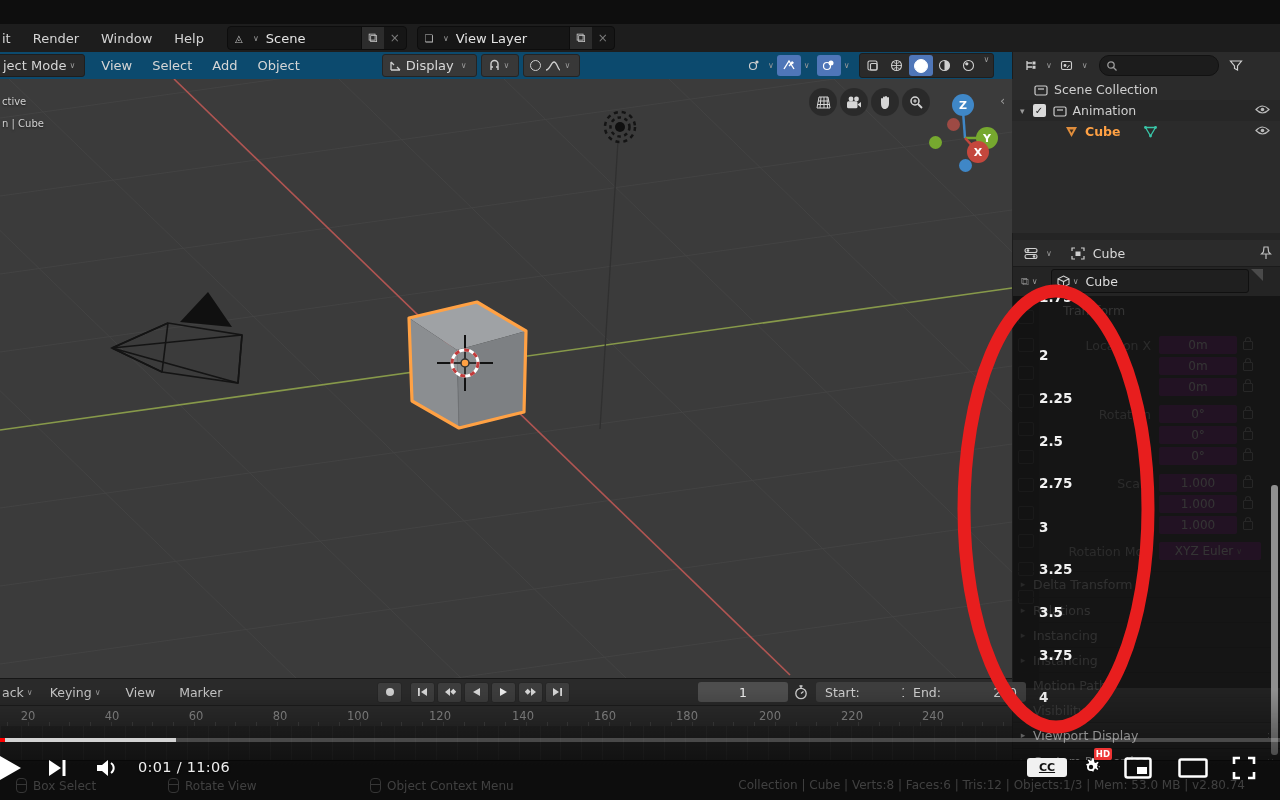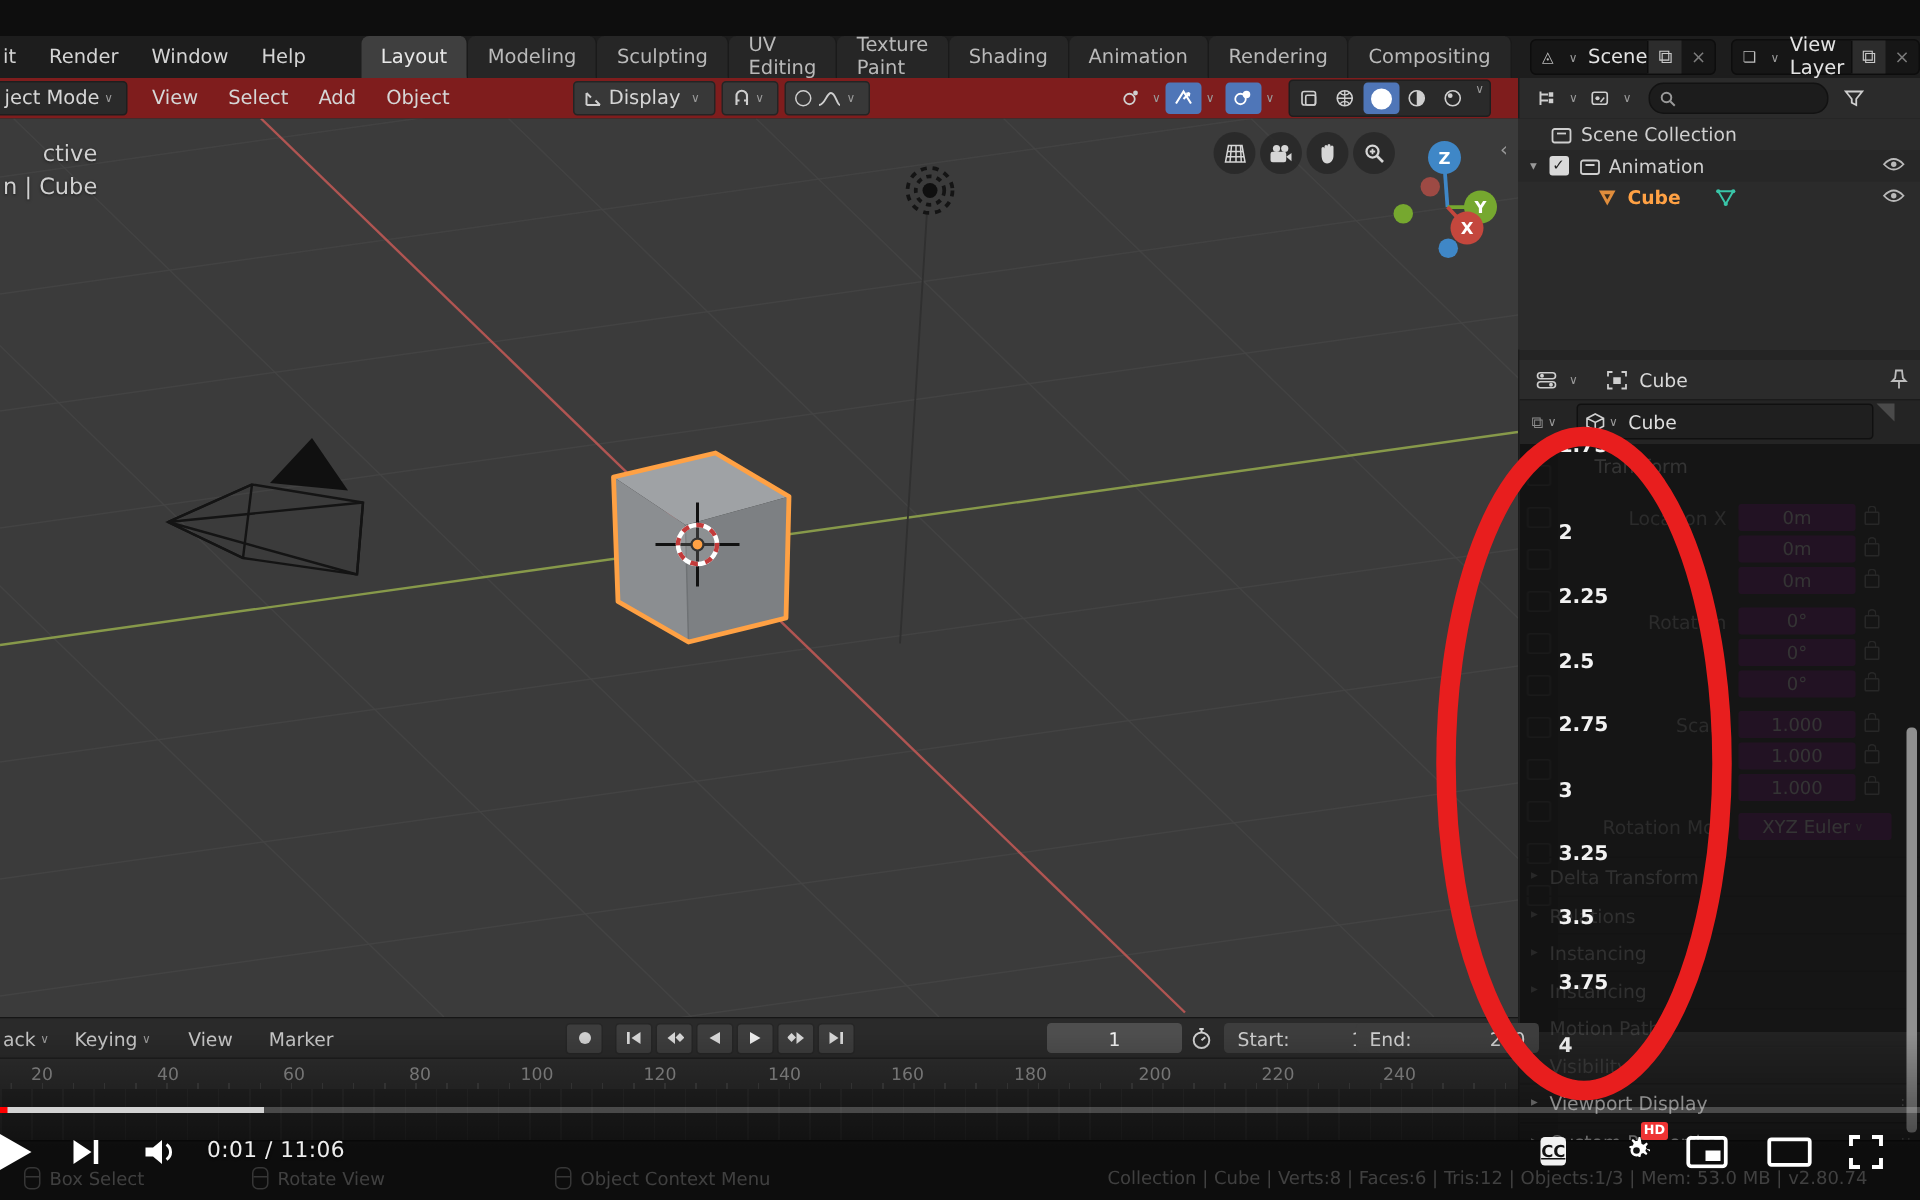--- a/index.html
+++ b/index.html
@@ -15,42 +15,42 @@
   .tabs{display:flex;align-items:flex-end;height:100%;margin-left:26px;}
   .tab{padding:4px 13px;font-size:13px;color:#b9b9b9;background:#262626;border-right:1px solid #1a1a1a;
     border-radius:5px 5px 0 0;height:20px;display:flex;align-items:center;}
   .tab.active{background:#3f3f3f;color:#e8e8e8;}
   .idfield{display:flex;align-items:center;background:#161616;border:1px solid #0d0d0d;border-radius:4px;height:22px;color:#e3e3e3;font-size:13px;}
   .idfield .icon-mini{width:22px;text-align:center;color:#bdbdbd;font-size:10px;}
   .chev{color:#9a9a9a;font-size:8px;padding:0 3px;}
   .idbtn{width:22px;height:22px;background:#2c2c2c;border-left:1px solid #0d0d0d;display:flex;align-items:center;justify-content:center;color:#c9c9c9;}
   .idx{color:#7c7c7c;padding:0 6px;font-size:12px;}
   
-  .toolbar{left:0;top:52px;width:1012px;height:27px;background:#7f1d1d;border-bottom:1px solid #1c1c1c;
+  .toolbar{left:0;top:52px;width:1012px;height:27px;background:#0c4a6e;border-bottom:1px solid #1c1c1c;
     display:flex;align-items:center;color:#d6d6d6;font-size:13px;}
   .tb-item{padding:0 10px;}
   .mode-dd{background:#2a2a2a;border:1px solid #1e1e1e;border-radius:3px;height:21px;display:flex;align-items:center;padding:0 6px;margin-left:-4px;}
   .pill{display:flex;align-items:center;background:#383838;border:1px solid #242424;border-radius:3px;height:21px;padding:0 6px;margin:0 2px;}
   .sph{width:12px;height:12px;border-radius:50%;border:1.5px solid #cfcfcf;display:inline-block;}
   .sph.solid{background:#fff;border-color:#fff;}
   .iconbtn{width:24px;height:21px;display:flex;align-items:center;justify-content:center;border-radius:3px;}
   .iconbtn.blue{background:#4f76b8;}
   
   .outliner-head{left:1012px;top:52px;width:268px;height:27px;background:#2b2b2b;border-bottom:1px solid #1c1c1c;border-left:1px solid #1c1c1c;display:flex;align-items:center;}
   .search{display:flex;align-items:center;background:#1c1c1c;border:1px solid #121212;border-radius:10px;height:19px;width:118px;margin-left:8px;}
   .outliner{left:1012px;top:79px;width:268px;height:154px;background:#2b2b2b;color:#cfcfcf;font-size:12.5px;}
   .orow{position:relative;height:21px;display:flex;align-items:center;}
   .orow:nth-child(even){background:#272727;}
   .orow .name{margin-left:6px;}
   .orow .eye{position:absolute;right:10px;top:4px;}
   .sel-orange{color:#ffa144;font-weight:bold;}
   .databox{margin-left:14px;background:#4a4a4a;border-radius:4px;padding:0 3px;height:16px;display:flex;align-items:center;}
   
   .viewport{left:0;top:79px;width:1012px;height:599px;background:#3b3b3b;overflow:hidden;}
-  .vp-text{color:#d0d0d0;font-size:15px;line-height:22px;text-shadow:0 1px 2px rgba(0,0,0,.5);text-align:right;}
+  .vp-text{color:#d0d0d0;font-size:10px;line-height:22px;text-shadow:0 1px 2px rgba(0,0,0,.5);}
   .navbtn{width:28px;height:28px;border-radius:50%;background:rgba(40,40,40,.85);display:flex;align-items:center;justify-content:center;}
   .gz-ball{position:absolute;width:22px;height:22px;border-radius:50%;color:#fff;font-size:11px;font-weight:bold;display:flex;align-items:center;justify-content:center;}
   .gz-dot{position:absolute;width:13px;height:13px;border-radius:50%;}
   
   .props{left:1012px;top:233px;width:268px;height:567px;background:#242424;border-left:1px solid #1c1c1c;color:#b9b9b9;font-size:12.5px;}
   .props-head{position:absolute;left:0;top:7px;width:268px;height:26px;background:#2b2b2b;display:flex;align-items:center;border-bottom:1px solid #1b1b1b;}
   .namerow{position:absolute;left:0;top:33px;width:268px;height:30px;display:flex;align-items:center;}
   .namefield{display:flex;align-items:center;background:#1f1f1f;border:1px solid #101010;border-radius:3px;height:22px;width:196px;color:#dedede;}
   .fold{position:absolute;right:18px;top:36px;width:0;height:0;border-left:12px solid transparent;border-top:12px solid #4a4a4a;}
   .dim{opacity:.38;}
@@ -83,47 +83,36 @@
   .hint{position:absolute;top:17px;display:flex;align-items:center;gap:6px;}
   .mouseicon{width:9px;height:13px;border:1px solid #777;border-radius:4px;position:relative;}
   .mouseicon:before{content:"";position:absolute;left:0;right:0;top:5px;border-top:1px solid #777;}
   
   .yt-grad{left:0;top:690px;width:1280px;height:110px;background:linear-gradient(to bottom,rgba(0,0,0,0) 0%,rgba(0,0,0,.55) 70%);pointer-events:none;}
   .yt-progress{left:0;top:738px;width:1280px;height:4px;background:rgba(255,255,255,.22);}
   .yt-buffer{left:0;top:738px;width:176px;height:4px;background:rgba(235,235,235,.85);}
   .yt-played{left:0;top:738px;width:5px;height:4px;background:#f00;}
   .yt-ctrl{color:#fff;}
   .yt-time{color:#eee;font-size:14.5px;letter-spacing:.3px;text-shadow:0 1px 2px rgba(0,0,0,.6);}
-  .ccbtn{width:17px;height:19px;background:#f1f1f1;border-radius:3px;color:#111;font-weight:bold;font-size:11px;display:flex;align-items:center;justify-content:center;text-decoration:underline;}
+  .ccbtn{width:40px;height:19px;background:#f1f1f1;border-radius:3px;color:#111;font-weight:bold;font-size:11px;display:flex;align-items:center;justify-content:center;text-decoration:underline;}
   .hdbadge{position:absolute;right:-9px;top:-7px;background:#e33;color:#fff;font-size:8.5px;font-weight:bold;border-radius:2px;padding:1px 2px;}
   .annotation{pointer-events:none;}
 </style>
 </head>
 <body>
 
 <div class="screen">
 
   <div class="abs letterbox"></div>
 
   <div class="abs menubar">
     <div class="menu-item" style="padding-left:2px">it</div>
     <div class="menu-item">Render</div>
     <div class="menu-item">Window</div>
     <div class="menu-item">Help</div>
-    <div class="tabs">
-      <div class="tab active">Layout</div>
-      <div class="tab">Modeling</div>
-      <div class="tab">Sculpting</div>
-      <div class="tab">UV Editing</div>
-      <div class="tab">Texture Paint</div>
-      <div class="tab">Shading</div>
-      <div class="tab">Animation</div>
-      <div class="tab">Rendering</div>
-      <div class="tab">Compositing</div>
-    </div>
     <div class="idfield" style="margin-left:12px;width:178px">
       <span class="icon-mini">◬</span>
       <span class="chev">∨</span>
       <span style="padding-left:4px;flex:1">Scene</span>
       <span class="idbtn">⧉</span>
       <span class="idx">×</span>
     </div>
     <div class="idfield" style="margin-left:10px;width:196px">
       <span class="icon-mini">❏</span>
       <span class="chev">∨</span>

